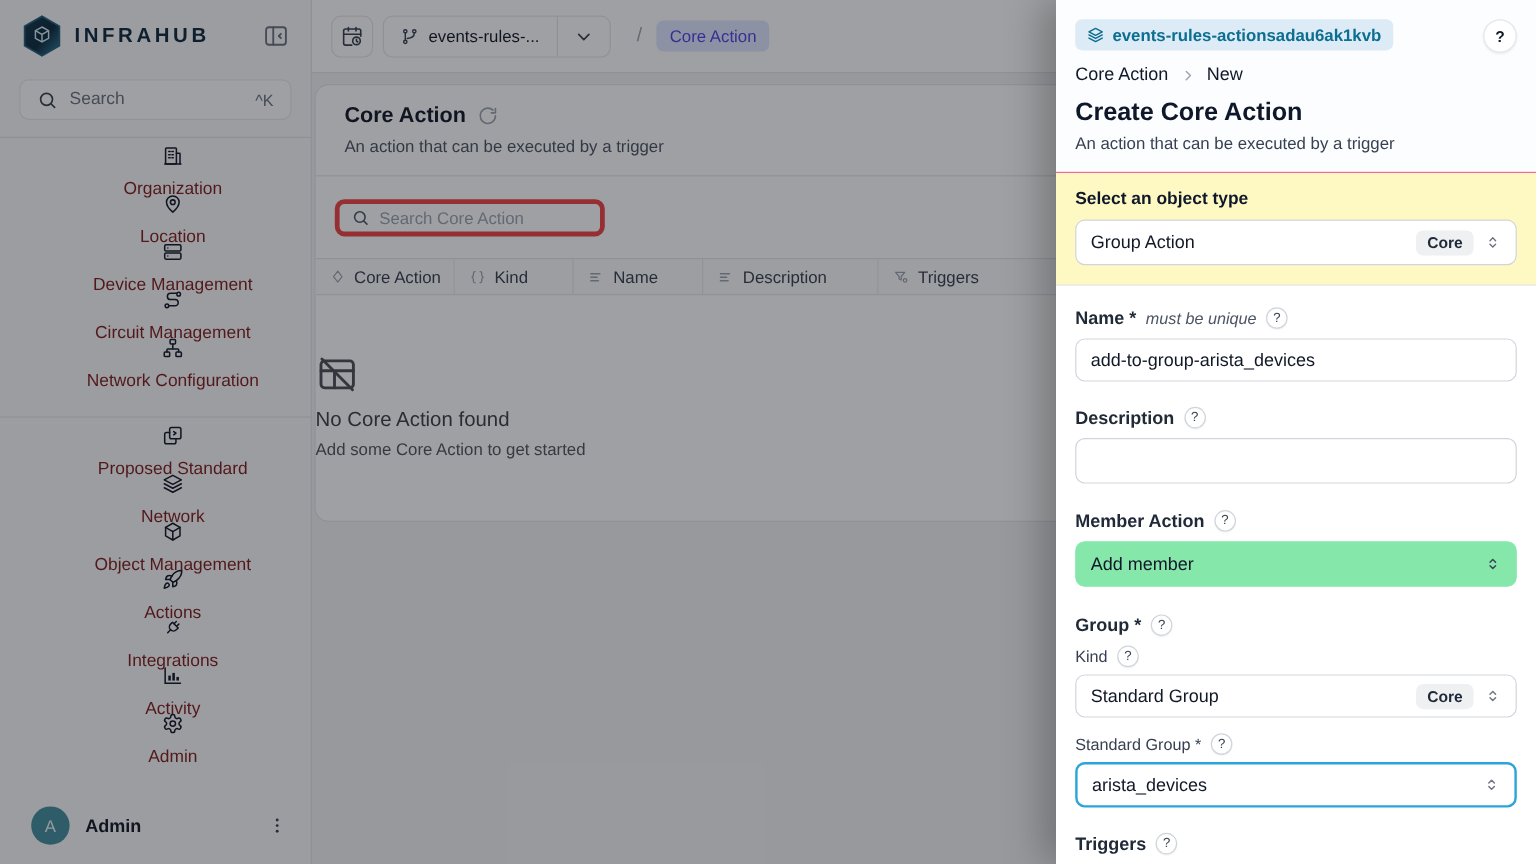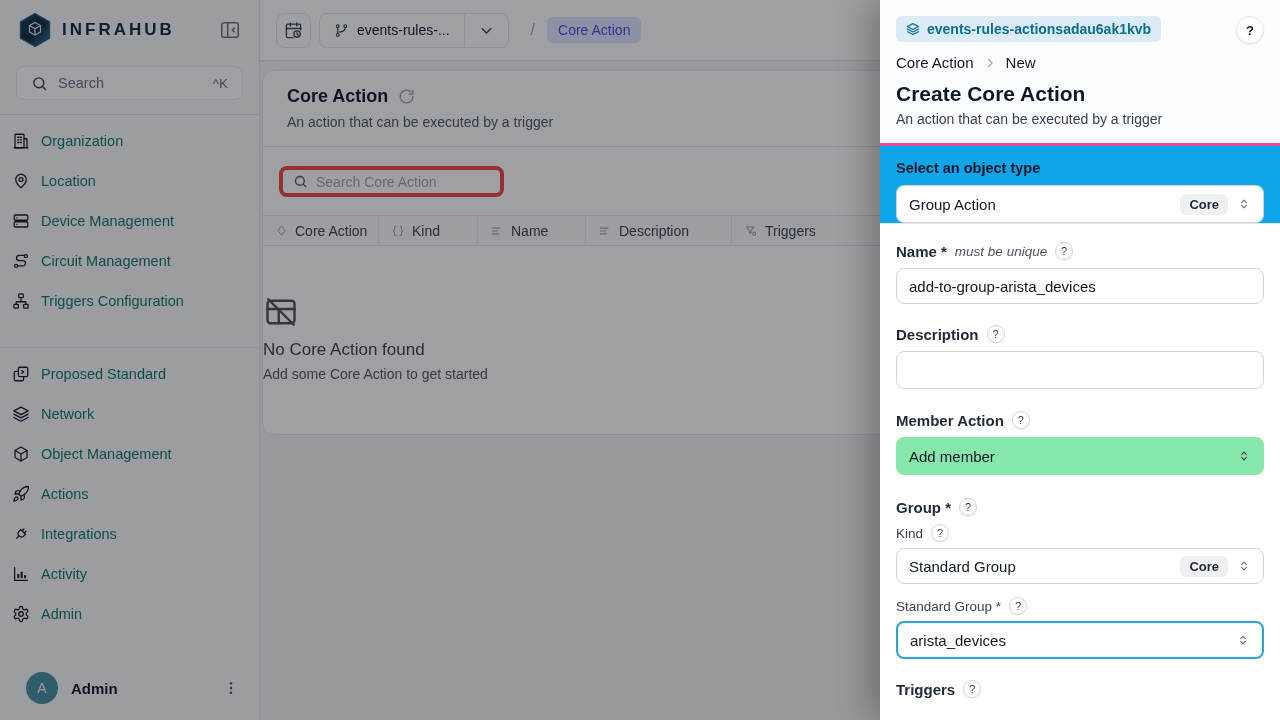--- a/index.html
+++ b/index.html
@@ -13,21 +13,21 @@
   .logo-row { display:flex; align-items:center; padding:12px 16px 10px 18px; }
   .logo-text { font-size:17px; font-weight:bold; letter-spacing:3px; color:#0e2a40; margin-left:10px; flex:1; }
   .collapse-btn { width:26px; height:26px; border:none; background:transparent; color:#6b7280; cursor:pointer; padding:2px; }
   .side-search { margin:8px 16px 0; height:34px; background:#ffffff; border:1px solid #e8eaed; border-radius:8px; display:flex; align-items:center; padding:0 14px; gap:10px; }
   .side-search input { border:none; outline:none; flex:1; font-size:14.5px; background:transparent; color:#111827; font-family:"Liberation Sans", sans-serif; min-width:0; }
   .side-search input::placeholder { color:#6b7280; }
   .kbd-hint { font-size:13.5px; color:#6b7280; }
   .side-divider { height:1px; background:#e5e7eb; margin:14px 0 0; }
   .nav-group { padding:6px 0 0; }
   .nav-group.clip { height:230px; overflow:hidden; }
-  .nav-item { display:flex; align-items:center; height:40px; padding-left:12px; gap:11px; font-size:14.5px; color:#0f766e; cursor:pointer; }
+  .nav-item { display:flex; align-items:center; height:40px; padding-left:29px; gap:11px; font-size:14.5px; color:#7f1d1d; cursor:pointer;flex-direction:column; }
   .nav-item .icon { color:#111827; }
   .user-row { margin-top:auto; display:flex; align-items:center; padding:14px 18px 16px 26px; gap:13px; }
   .avatar { width:32px; height:32px; border-radius:50%; background:#44909f; color:#eaf5f7; font-size:14px; display:flex; align-items:center; justify-content:center; }
   .user-name { flex:1; font-size:15px; font-weight:600; color:#111827; }
   .kebab { border:none; background:transparent; color:#374151; cursor:pointer; padding:2px; }
 
   
   .main { position:absolute; left:260px; top:0; right:0; height:720px; background:#f3f4f6; }
   .topbar { height:61px; background:#fff; border-bottom:1px solid #e5e7eb; display:flex; align-items:center; padding:0 16px; }
   .icon-btn { width:35px; height:35px; border:1px solid #e5e7eb; background:#fff; border-radius:8px; display:flex; align-items:center; justify-content:center; color:#374151; cursor:pointer; }
@@ -61,21 +61,21 @@
 
   
   .drawer { position:absolute; left:880px; top:0; width:400px; height:720px; background:#fff; z-index:60; box-shadow:-12px 0 30px rgba(0,0,0,0.25); overflow:hidden; }
   .drawer-head { padding:16px 16px 16px; position:relative; background:#fcfdfe; }
   .branch-pill { display:inline-flex; align-items:center; gap:7px; background:#dcebf5; color:#0c6e91; font-size:14px; font-weight:600; padding:5px 10px; border-radius:6px; cursor:pointer; }
   .help-btn { position:absolute; right:16px; top:16px; width:28px; height:28px; border-radius:50%; border:1px solid #e5e7eb; background:#fff; color:#111827; font-size:13px; font-weight:600; box-shadow:0 1px 2px rgba(0,0,0,0.08); cursor:pointer; }
   .drawer-crumbs { display:flex; align-items:center; gap:9px; margin-top:12px; font-size:15px; color:#111827; }
   .drawer-crumbs .icon { color:#9ca3af; }
   .drawer-title { margin-top:11px; font-size:21px; font-weight:bold; color:#0f172a; }
   .drawer-sub { margin-top:5px; font-size:14px; color:#374151; }
-  .type-band { background:#0ea5e9; border-top:3px solid #ec4899; border-bottom:1px solid #e5e7eb; padding:14px 16px 0; }
+  .type-band { background:#fef9c3; border-top:1px solid #ec4899; border-bottom:1px solid #e5e7eb; padding:14px 16px 16px; }
   .band-label { font-size:14.5px; font-weight:600; color:#0f172a; margin-bottom:9px; }
   .select { height:38px; background:#fff; border:1px solid #d1d5db; border-radius:8px; display:flex; align-items:center; padding:0 12px; font-size:15px; color:#111827; cursor:pointer; }
   .select .grow { flex:1; min-width:0; white-space:nowrap; overflow:hidden; }
   .select .caret { color:#6b7280; }
   .core-badge { background:#eef0f2; color:#1f2937; font-size:13px; font-weight:600; padding:3px 9px; border-radius:6px; margin-right:9px; }
   .drawer-form { padding:0 16px; }
   .lbl-row { display:flex; align-items:center; gap:8px; }
   .lbl { font-size:15px; font-weight:600; color:#1f2937; }
   .lbl-sm { font-size:13.5px; font-weight:400; color:#374151; }
   .hint { font-size:13.5px; font-style:italic; color:#4b5563; }
@@ -174,21 +174,21 @@
     </div>
     <div class="nav-item">
       <span class="icon">
           <svg width="18" height="18" viewBox="0 0 24 24" fill="none" stroke="currentColor" stroke-width="1.7" stroke-linecap="round" stroke-linejoin="round">
             <rect x="9" y="2.5" width="6" height="5" rx="1"></rect>
             <rect x="2.5" y="16.5" width="6" height="5" rx="1"></rect>
             <rect x="15.5" y="16.5" width="6" height="5" rx="1"></rect>
             <path d="M12 7.5V11M5.5 16.5V14a1 1 0 0 1 1-1h11a1 1 0 0 1 1 1v2.5M12 13v-2"></path>
           </svg>
         </span>
-      <span>Triggers Configuration</span>
+      <span>Network Configuration</span>
     </div>
   </div>
 
   <div class="side-divider" style="margin-top:2px;"></div>
 
   <div class="nav-group">
     <div class="nav-item">
       <span class="icon">
           <svg width="18" height="18" viewBox="0 0 24 24" fill="none" stroke="currentColor" stroke-width="1.7" stroke-linecap="round" stroke-linejoin="round">
             <rect x="8.5" y="3" width="12.5" height="12.5" rx="2"></rect>

